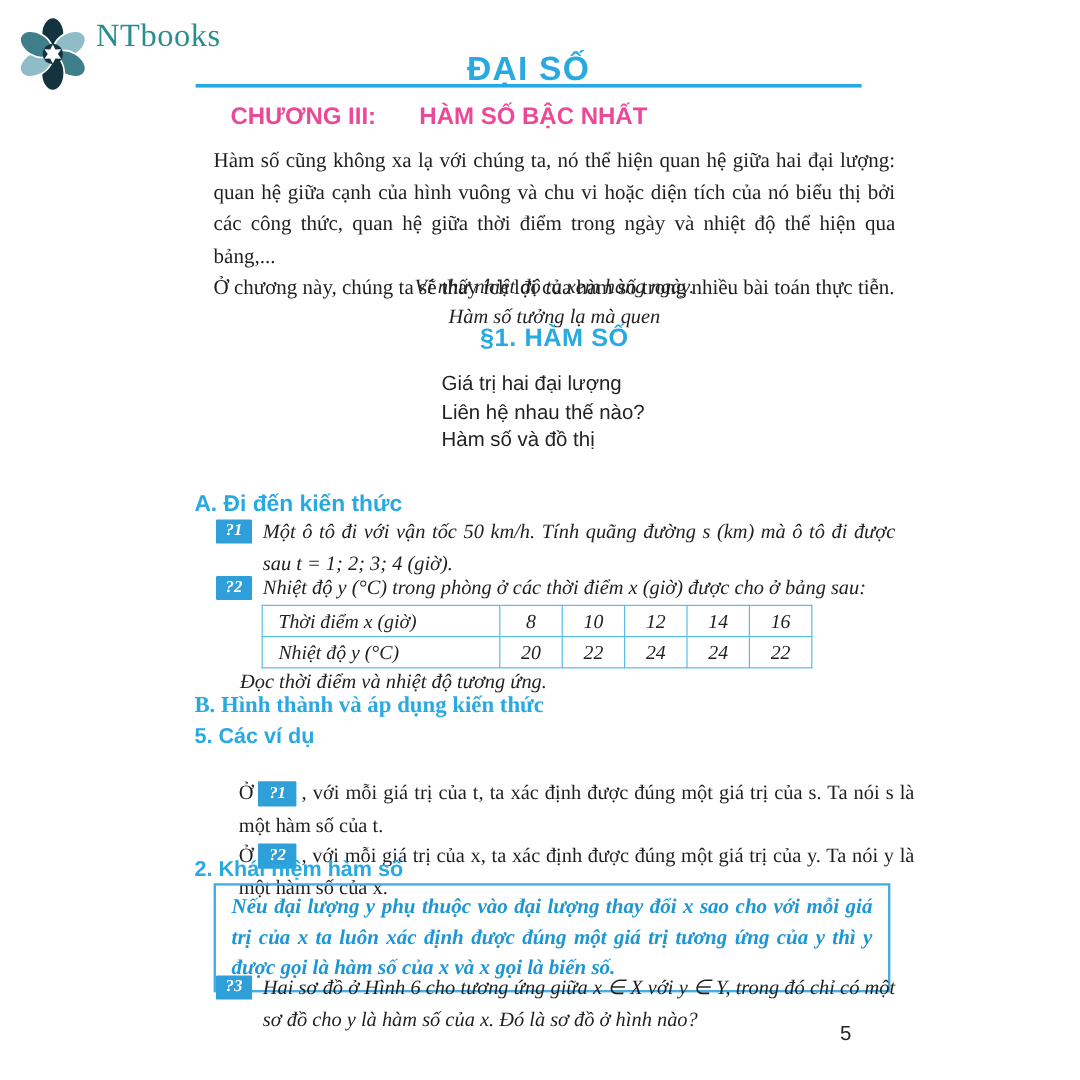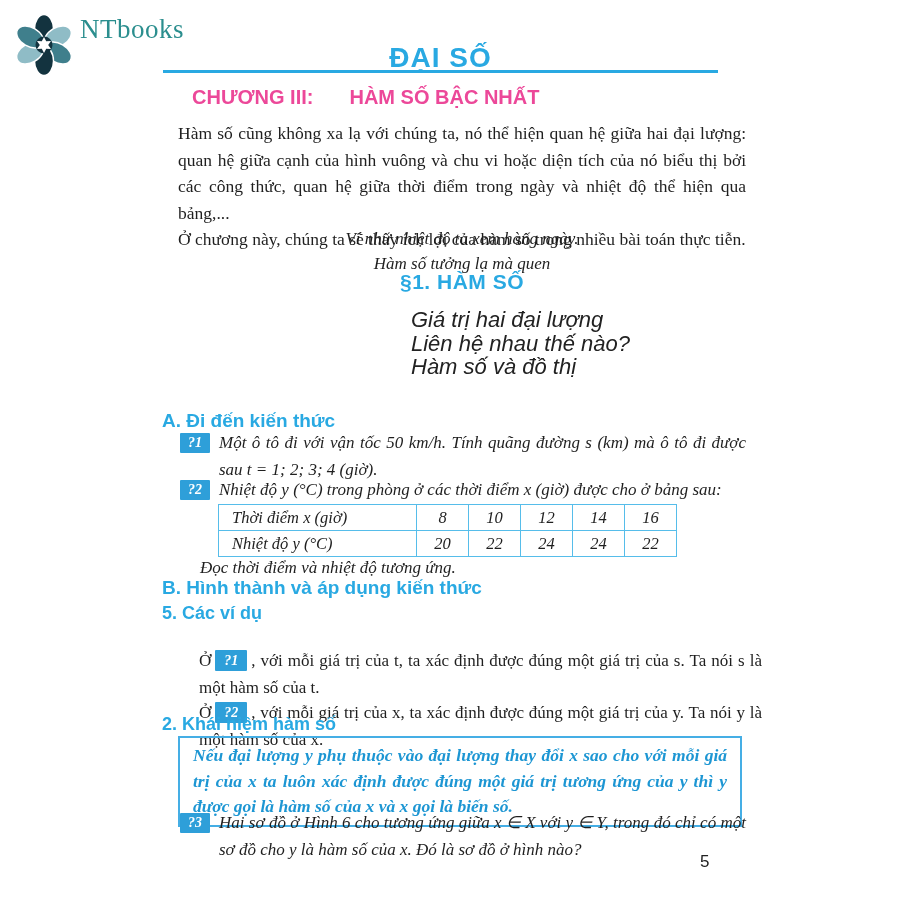--- a/index.html
+++ b/index.html
@@ -25,26 +25,26 @@
   .intro{position:absolute;top:120px;left:178px;width:568px;font-size:17.5px;line-height:26.5px;text-align:justify;}
   .intro p{margin:0;}
   .quotes{position:absolute;top:226px;left:178px;width:568px;text-align:center;font-style:italic;font-size:17px;line-height:25px;}
   
   .section1-title{
     position:absolute;top:270px;left:178px;width:568px;text-align:center;
     font-family:"Liberation Sans",sans-serif;font-weight:bold;font-size:21px;color:#29a9e2;letter-spacing:.5px;
   }
   .verse{
     position:absolute;top:308px;left:368px;
-    font-family:"Liberation Sans",sans-serif;font-style:italic;font-size:22px;line-height:23.5px;color:#222;margin-left:43px;
+    font-family:"Liberation Sans",sans-serif;font-size:17px;line-height:23.5px;color:#222;
   }
   
   .sec-head{position:absolute;left:162px;font-family:"Liberation Sans",sans-serif;font-weight:bold;color:#29a9e2;}
   .sec-head.a{top:410px;font-size:19px;}
-  .sec-head.b{top:577px;font-size:19px;}
+  .sec-head.b{top:577px;font-size:19px;font-family:Liberation Serif, serif;}
   .sec-head.n1{top:603px;font-size:18px;}
   .sec-head.n2{top:714px;font-size:18px;}
   
   .qblock{position:absolute;left:180px;width:566px;display:flex;align-items:flex-start;gap:9px;}
   .qblock .qtext{flex:1;font-style:italic;font-size:17px;line-height:26.5px;text-align:justify;margin:0;}
   .badge{
     flex:0 0 auto;display:inline-block;background:#2e9fd9;color:#fff;
     font-style:italic;font-weight:bold;font-size:14px;line-height:20px;
     width:30px;text-align:center;border-radius:1px;margin-top:3px;
   }

